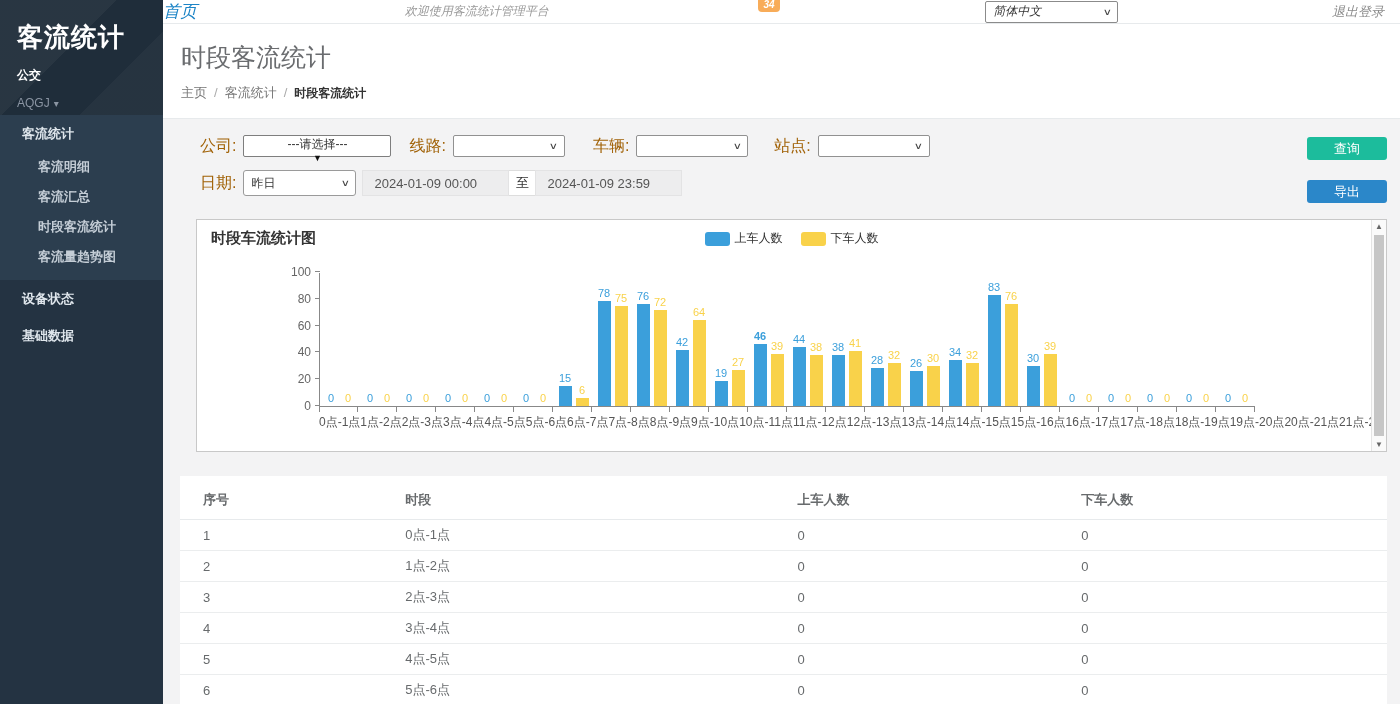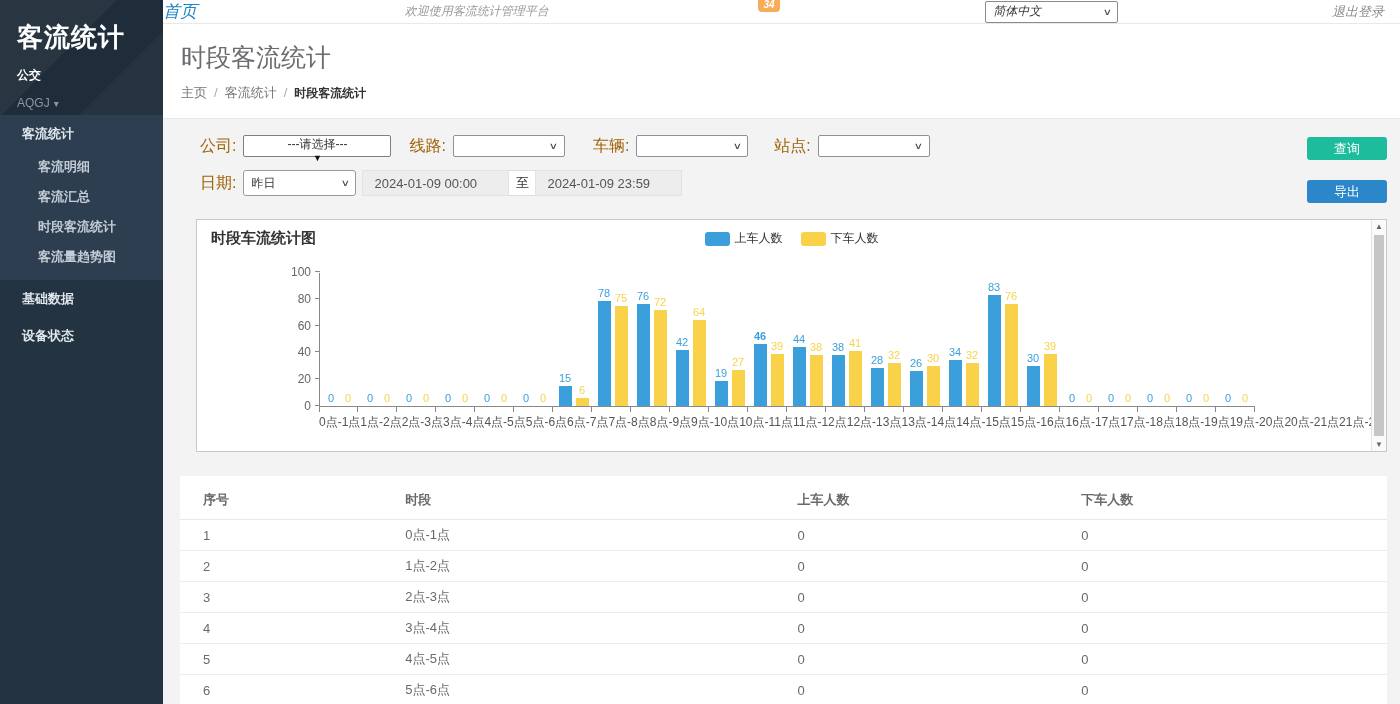--- a/index.html
+++ b/index.html
@@ -164,24 +164,24 @@
     </div>
     <nav id="side-menu">
         <div class="menu-block expanded">
           <a class="menu-section">客流统计</a>
           <a class="submenu-item">客流明细</a>
           <a class="submenu-item">客流汇总</a>
           <a class="submenu-item">时段客流统计</a>
           <a class="submenu-item">客流量趋势图</a>
         </div>
         <div class="menu-block">
-          <a class="menu-section">基础数据</a>
+          <a class="menu-section">设备状态</a>
         </div>
         <div class="menu-block">
-          <a class="menu-section">设备状态</a>
+          <a class="menu-section">基础数据</a>
         </div>
       </nav>
   </aside>
 
   <div class="main">
 
     <header class="topbar">
       <a class="home-link" style="color: rgb(28, 132, 198);">首页</a>
       <span class="welcome-text">欢迎使用客流统计管理平台</span>
       <span class="count-badge" style="background: rgb(248, 172, 89);">34</span>

